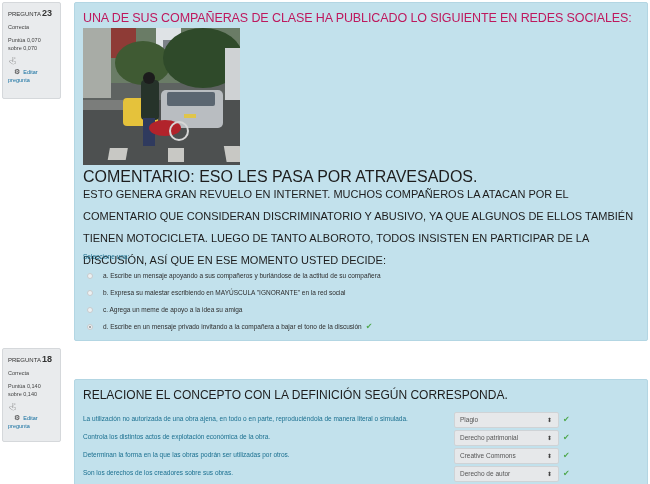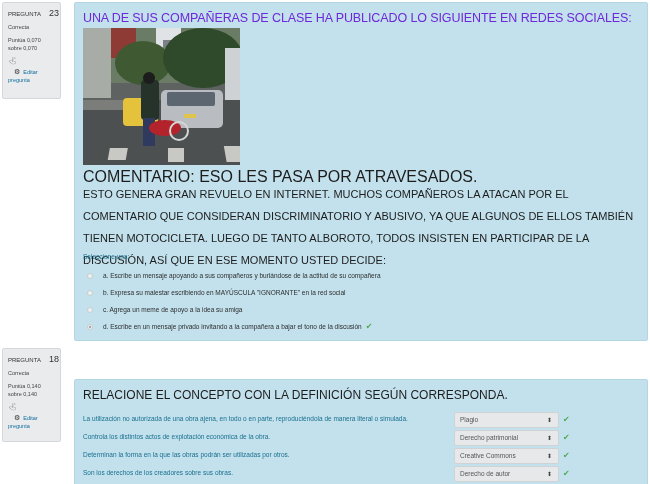--- a/index.html
+++ b/index.html
@@ -28,22 +28,22 @@
     #q24 .info { height: 94px; }
     .info .qno {
       font-size: 6px;
       letter-spacing: 0px;
       color: #333;
       line-height: 10px;
       white-space: nowrap;
     }
     .info .qno b {
       font-size: 9px;
-      font-weight: normal;
-      margin-left: 8px;
+      font-weight: bold;
+      margin-left: 1px;
     }
     .info .state {
       font-size: 5.5px;
       color: #444;
       margin-top: 4px;
       line-height: 8px;
     }
     .info .grade {
       font-size: 5.5px;
       color: #444;
@@ -75,21 +75,21 @@
       background: #c2e1ec;
       border: 1px solid #b3d6e3;
       border-radius: 2px;
     }
     #q23 .content { height: 339px; }
     #q24 .content { height: 135px; margin-top: 31px; }
     .qtitle {
       position: absolute;
       left: 8px; top: 8px;
       font-size: 12.5px;
-      color: #6d28d9;
+      color: #be185d;
       white-space: nowrap;
       letter-spacing: -0.1px;
     }
     .photo {
       position: absolute;
       left: 8px; top: 25px;
       width: 157px; height: 137px;
       overflow: hidden;
       background: #6d6f6e;
     }

